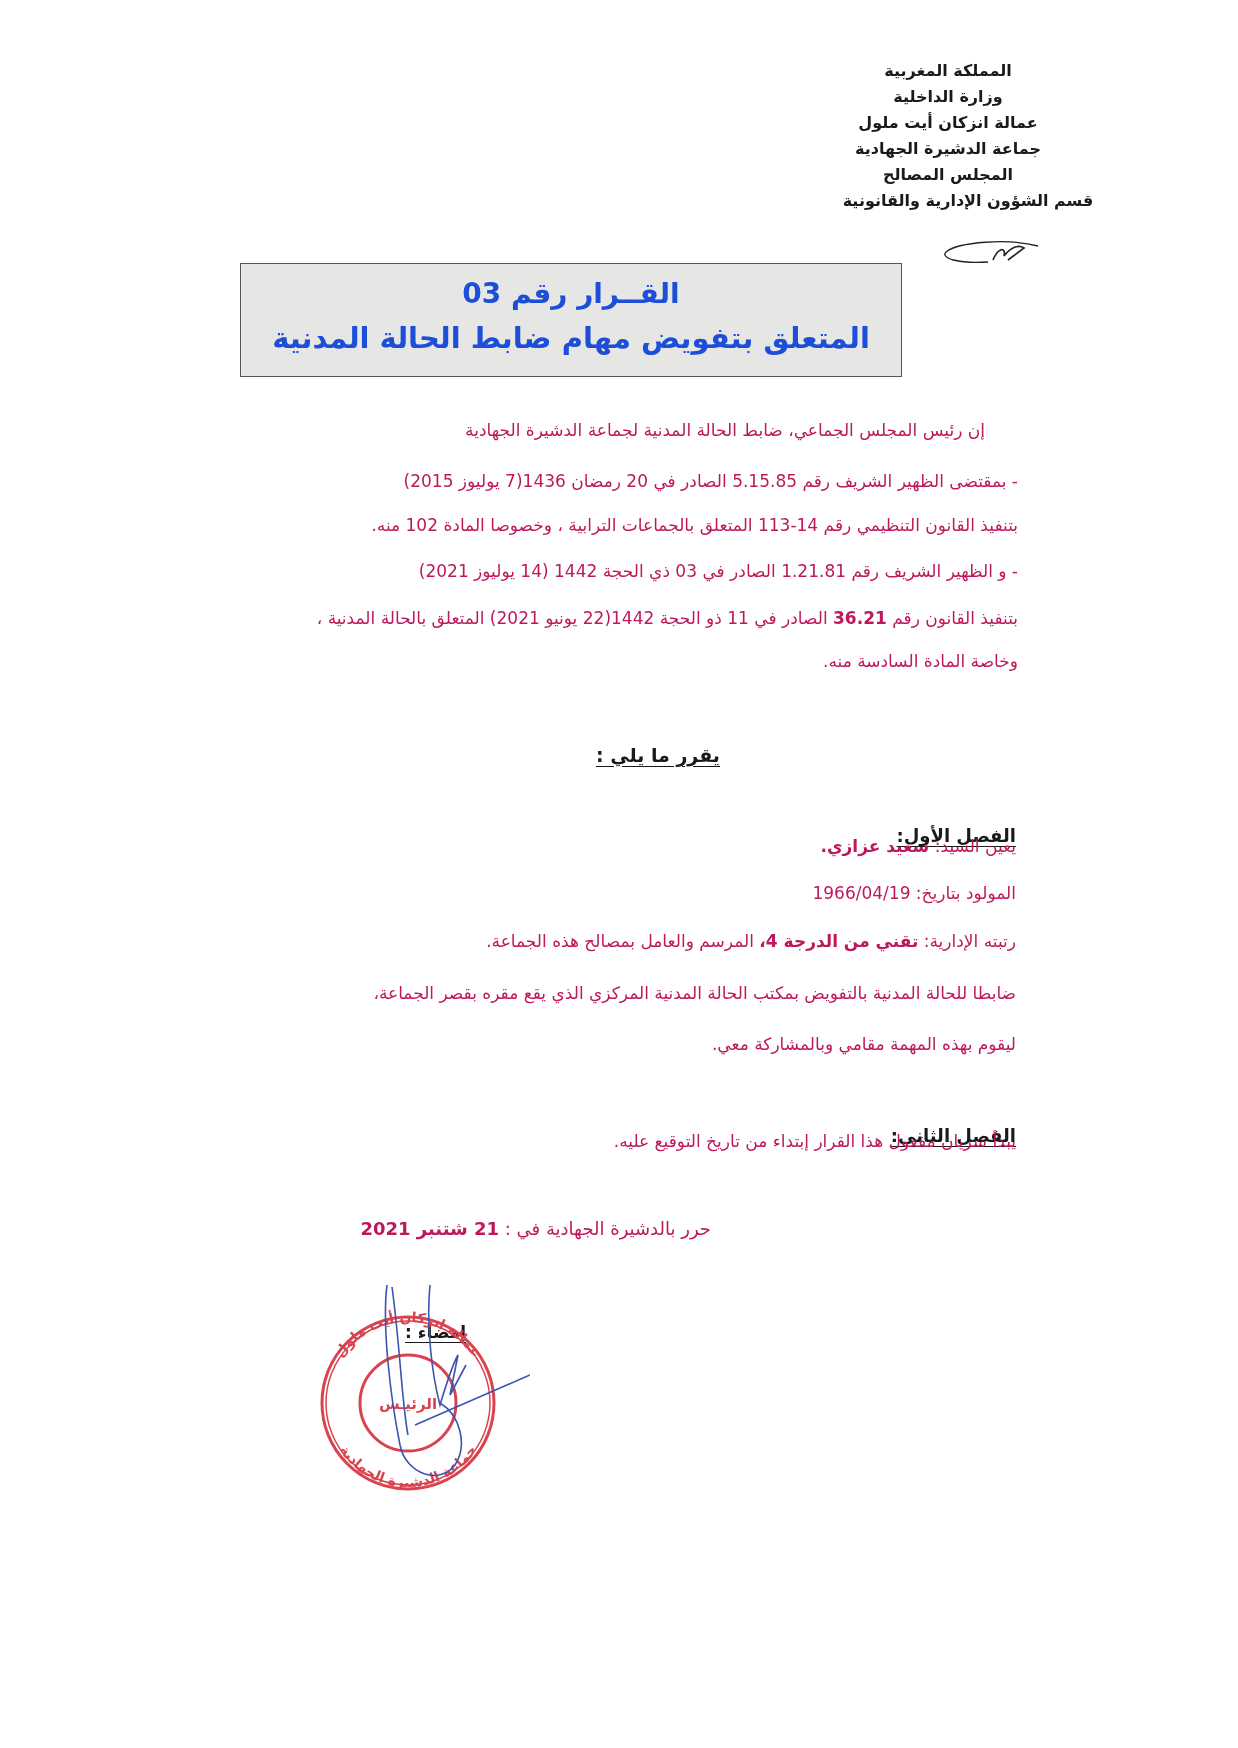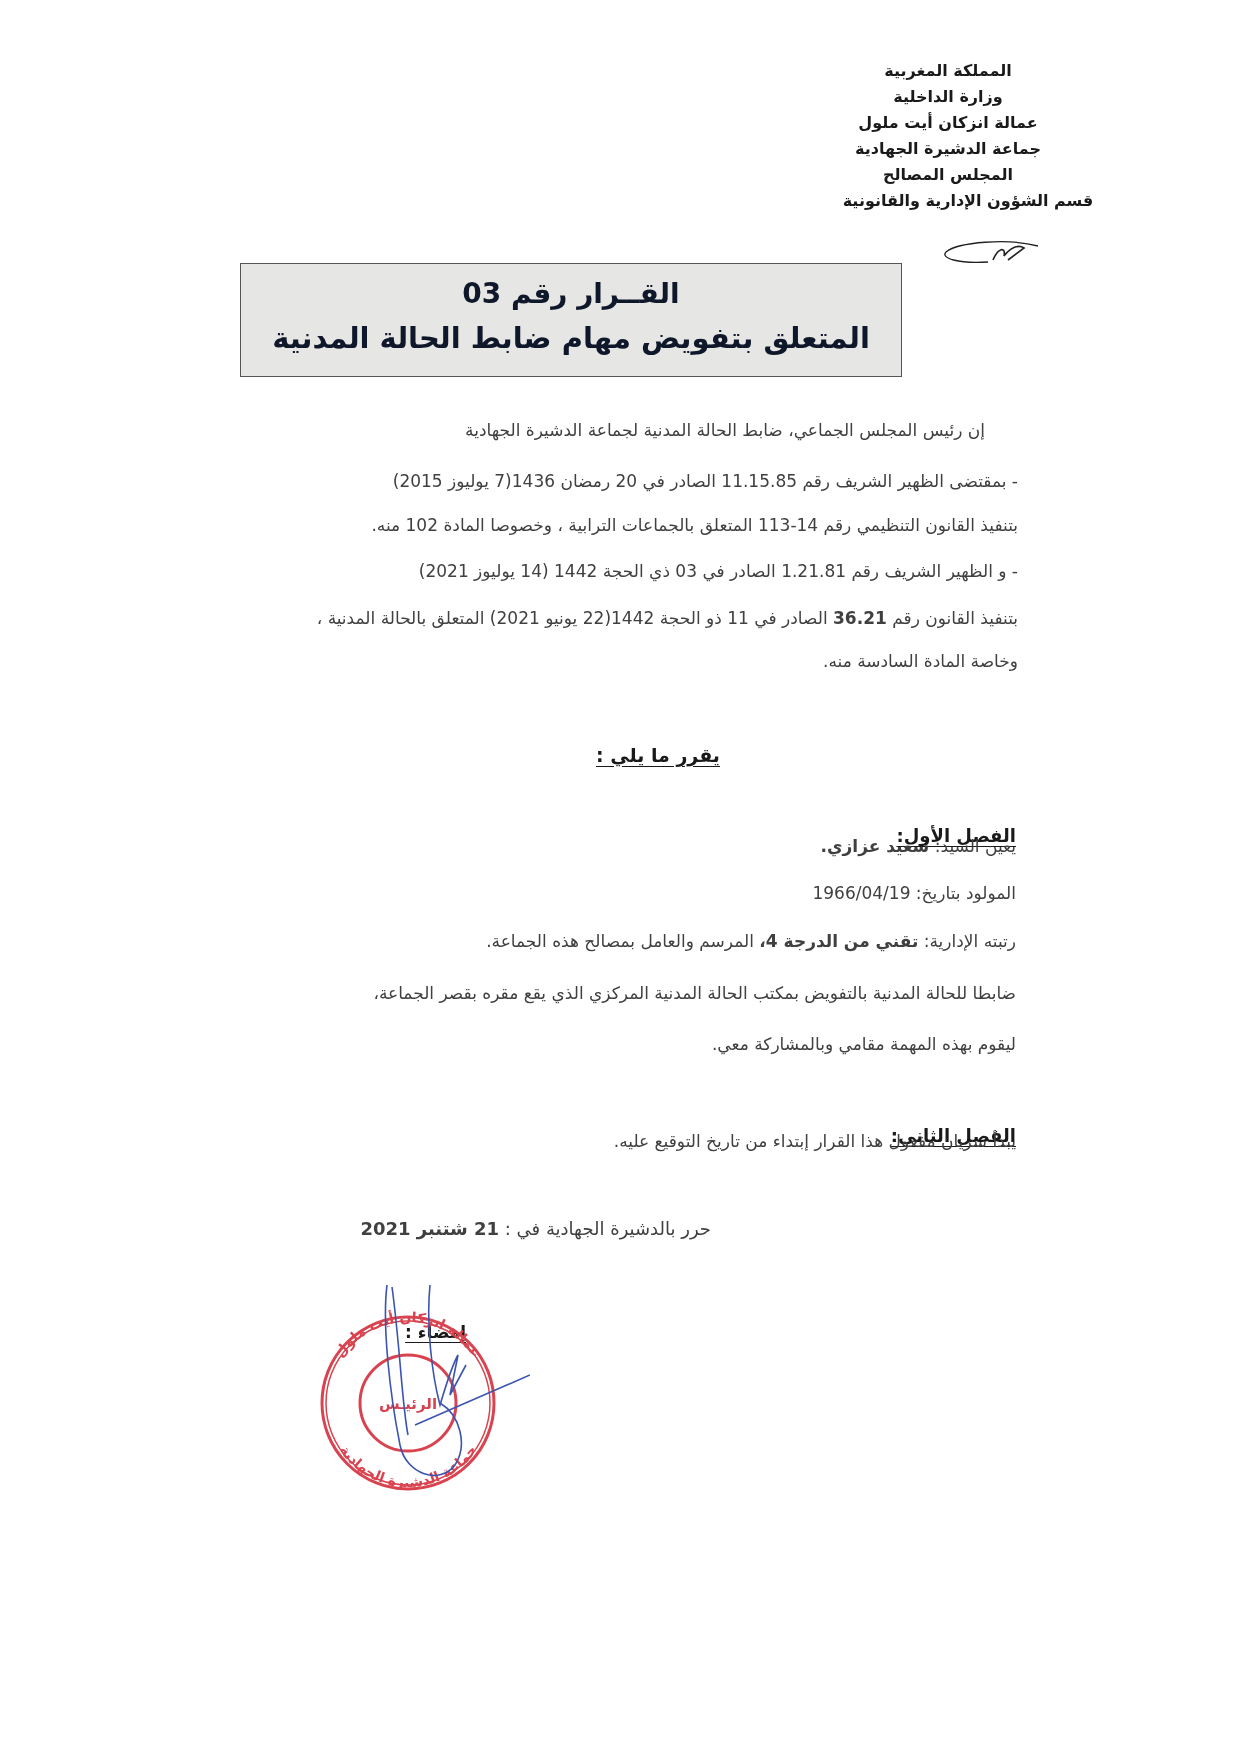--- a/index.html
+++ b/index.html
@@ -18,27 +18,27 @@
       text-align: center; font-weight: bold; font-size: 16px; line-height: 26px;
     }
     .header-line { display: block; }
     .header-last { position: relative; right: -20px; }
     .initials { position: absolute; top: 238px; right: 190px; width: 110px; height: 30px; }
 
     .title-box {
       position: absolute; top: 263px; left: 240px; width: 662px; height: 114px;
       background: #e6e6e4; border: 1.5px solid #555;
       box-sizing: border-box;
-      text-align: center; font-weight: bold; color: #0f172a;
+      text-align: center; font-weight: bold; color: #1d4ed8;
     }
     .title-1 { font-size: 28px; margin-top: 10px; line-height: 40px; }
     .title-2 { font-size: 29px; line-height: 48px; }
 
     .body-text {
-      position: absolute; font-size: 17px; line-height: 22px; color: #404040;
+      position: absolute; font-size: 17px; line-height: 22px; color: #be185d;
       white-space: nowrap;
     }
     .b { font-weight: bold; }
     .heading {
       position: absolute; font-weight: bold; font-size: 18px;
       text-decoration: underline; text-underline-offset: 4px; margin-top: 42px;
     }
 
     .stamp { position: absolute; top: 1285px; left: 290px; width: 240px; height: 210px; }
 
@@ -66,21 +66,21 @@
     <path d="M100 8 C 70 0, 20 4, 8 14 C 2 20, 20 26, 50 24" fill="none" stroke="#222" stroke-width="1.3"></path>
     <path d="M55 22 C 60 10, 68 8, 66 18 C 72 10, 80 6, 86 10 L 70 22" fill="none" stroke="#222" stroke-width="1.6"></path>
   </svg>
 
   <div class="title-box">
     <div class="title-1">القــرار رقم 03</div>
     <div class="title-2">المتعلق بتفويض مهام ضابط الحالة المدنية</div>
   </div>
 
   <div class="body-text" style="top:419px; right:253px;">إن رئيس المجلس الجماعي، ضابط الحالة المدنية لجماعة الدشيرة الجهادية</div>
-  <div class="body-text" style="top:470px; right:220px;">-  بمقتضى الظهير الشريف رقم 11.15.85 الصادر في 20 رمضان 1436(7 يوليوز 2015)</div>
+  <div class="body-text" style="top:470px; right:220px;">-  بمقتضى الظهير الشريف رقم 5.15.85 الصادر في 20 رمضان 1436(7 يوليوز 2015)</div>
   <div class="body-text" style="top:514px; right:220px;">بتنفيذ القانون التنظيمي رقم 14-113  المتعلق بالجماعات الترابية ، وخصوصا المادة 102 منه.</div>
   <div class="body-text" style="top:560px; right:220px;">-  و الظهير الشريف رقم 1.21.81 الصادر في 03 ذي الحجة 1442 (14 يوليوز 2021)</div>
   <div class="body-text" style="top:607px; right:220px;">
     <span>بتنفيذ القانون رقم </span><span class="b">36.21</span><span> الصادر في 11 ذو الحجة 1442(22 يونيو 2021) المتعلق بالحالة المدنية ،</span>
   </div>
   <div class="body-text" style="top:650px; right:220px;">وخاصة المادة السادسة منه.</div>
 
   <div class="heading" style="top:702px; right:518px; font-size:19px;">يقرر ما يلي :</div>
 
   <div class="heading" style="top:783px; right:222px;">الفصل الأول:</div>

